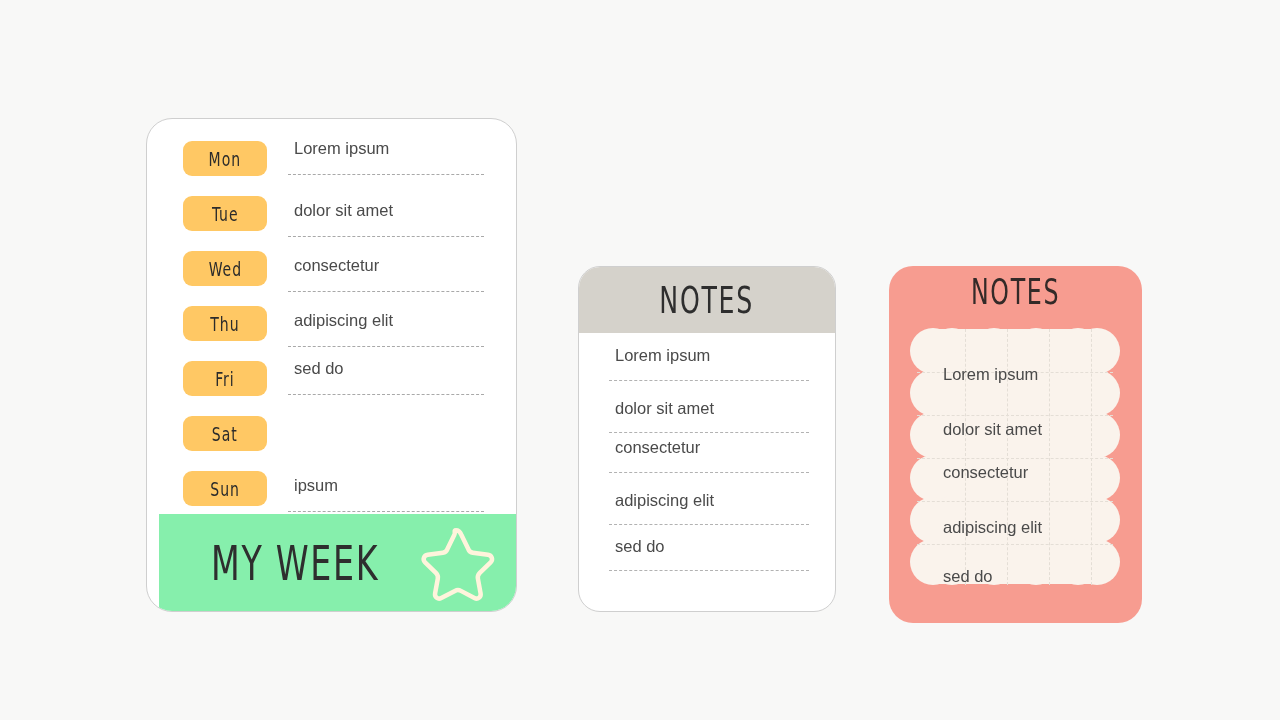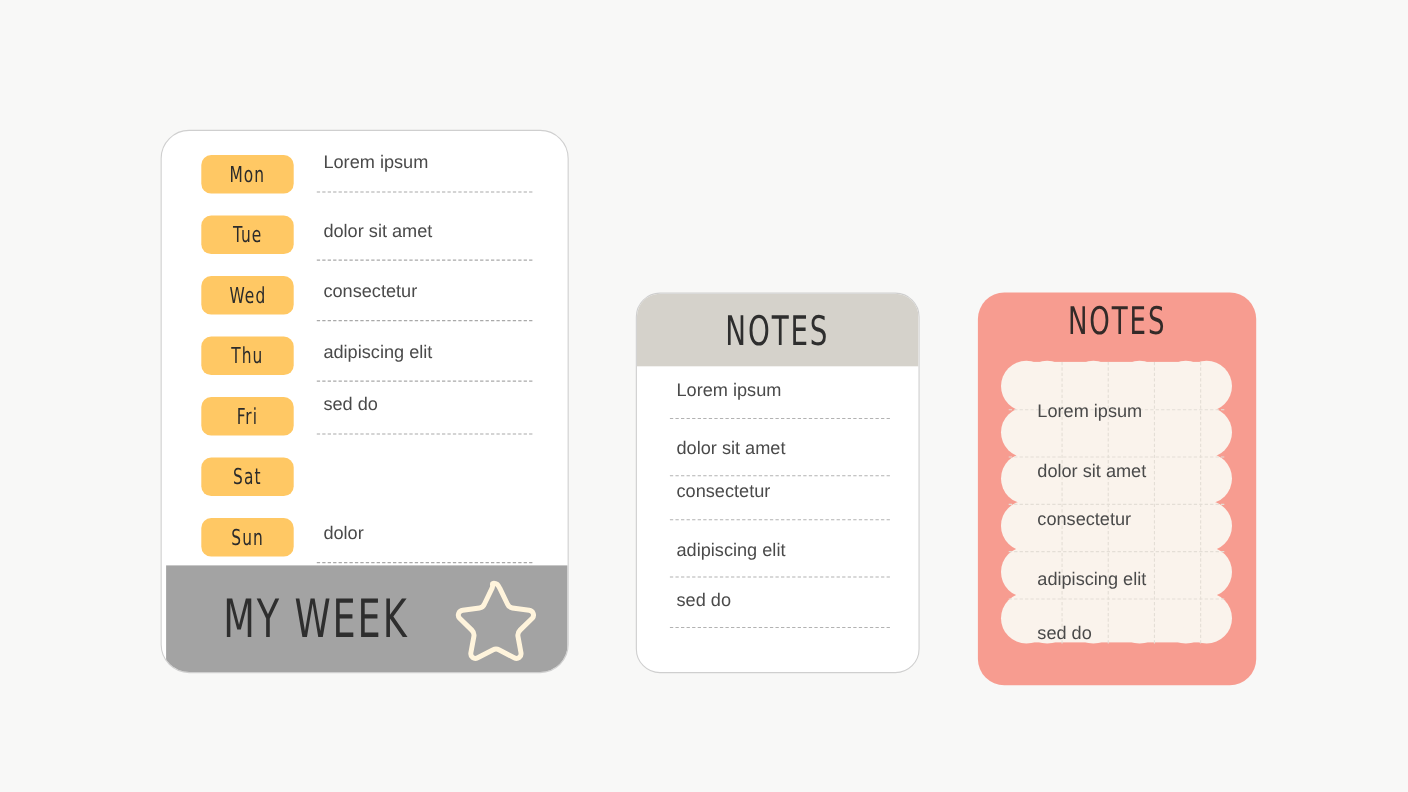--- a/index.html
+++ b/index.html
@@ -97,25 +97,25 @@
     bottom: 11px;
     border-bottom: 1px dashed #A9A9A9;
     height: 0;
   }
   
   .day-row.up .day-task-text { top: -2px; }
   .day-row.up .day-task-line { bottom: 18px; }
 
   .planner-footer {
     position: absolute;
-    left: 4px;
+    left: 12px;
     right: 0;
     bottom: 0;
     height: 97px;
-    background: #a3a3a3;
+    background: #86efac;
     display: flex;
     align-items: center;
     padding: 0 26px 0 52px;
     box-sizing: border-box;
   }
   .planner-title {
     font-family: "DejaVu Sans Condensed", "Liberation Sans Narrow", "Liberation Sans", sans-serif;
     font-size: 43px;
     color: #2E2E2E;
     letter-spacing: 2px;
@@ -330,21 +330,21 @@
         <div class="day-pill-wrap">
           <span class="day-pill" style="background:transparent;width:auto;min-width:0;height:auto;">Sat</span>
         </div>
       </div>
 
       <div class="day-row">
         <div class="day-pill-wrap">
           <span class="day-pill" style="background:transparent;width:auto;min-width:0;height:auto;">Sun</span>
         </div>
         <div class="day-task">
-          <span class="day-task-text">dolor</span>
+          <span class="day-task-text">ipsum</span>
           <span class="day-task-line"></span>
         </div>
       </div>
 
     </div>
 
     <div class="planner-footer">
       <div class="planner-title">MY WEEK</div>
       <svg class="star-icon" viewBox="0 0 100 100">
         <path d="M50 10

